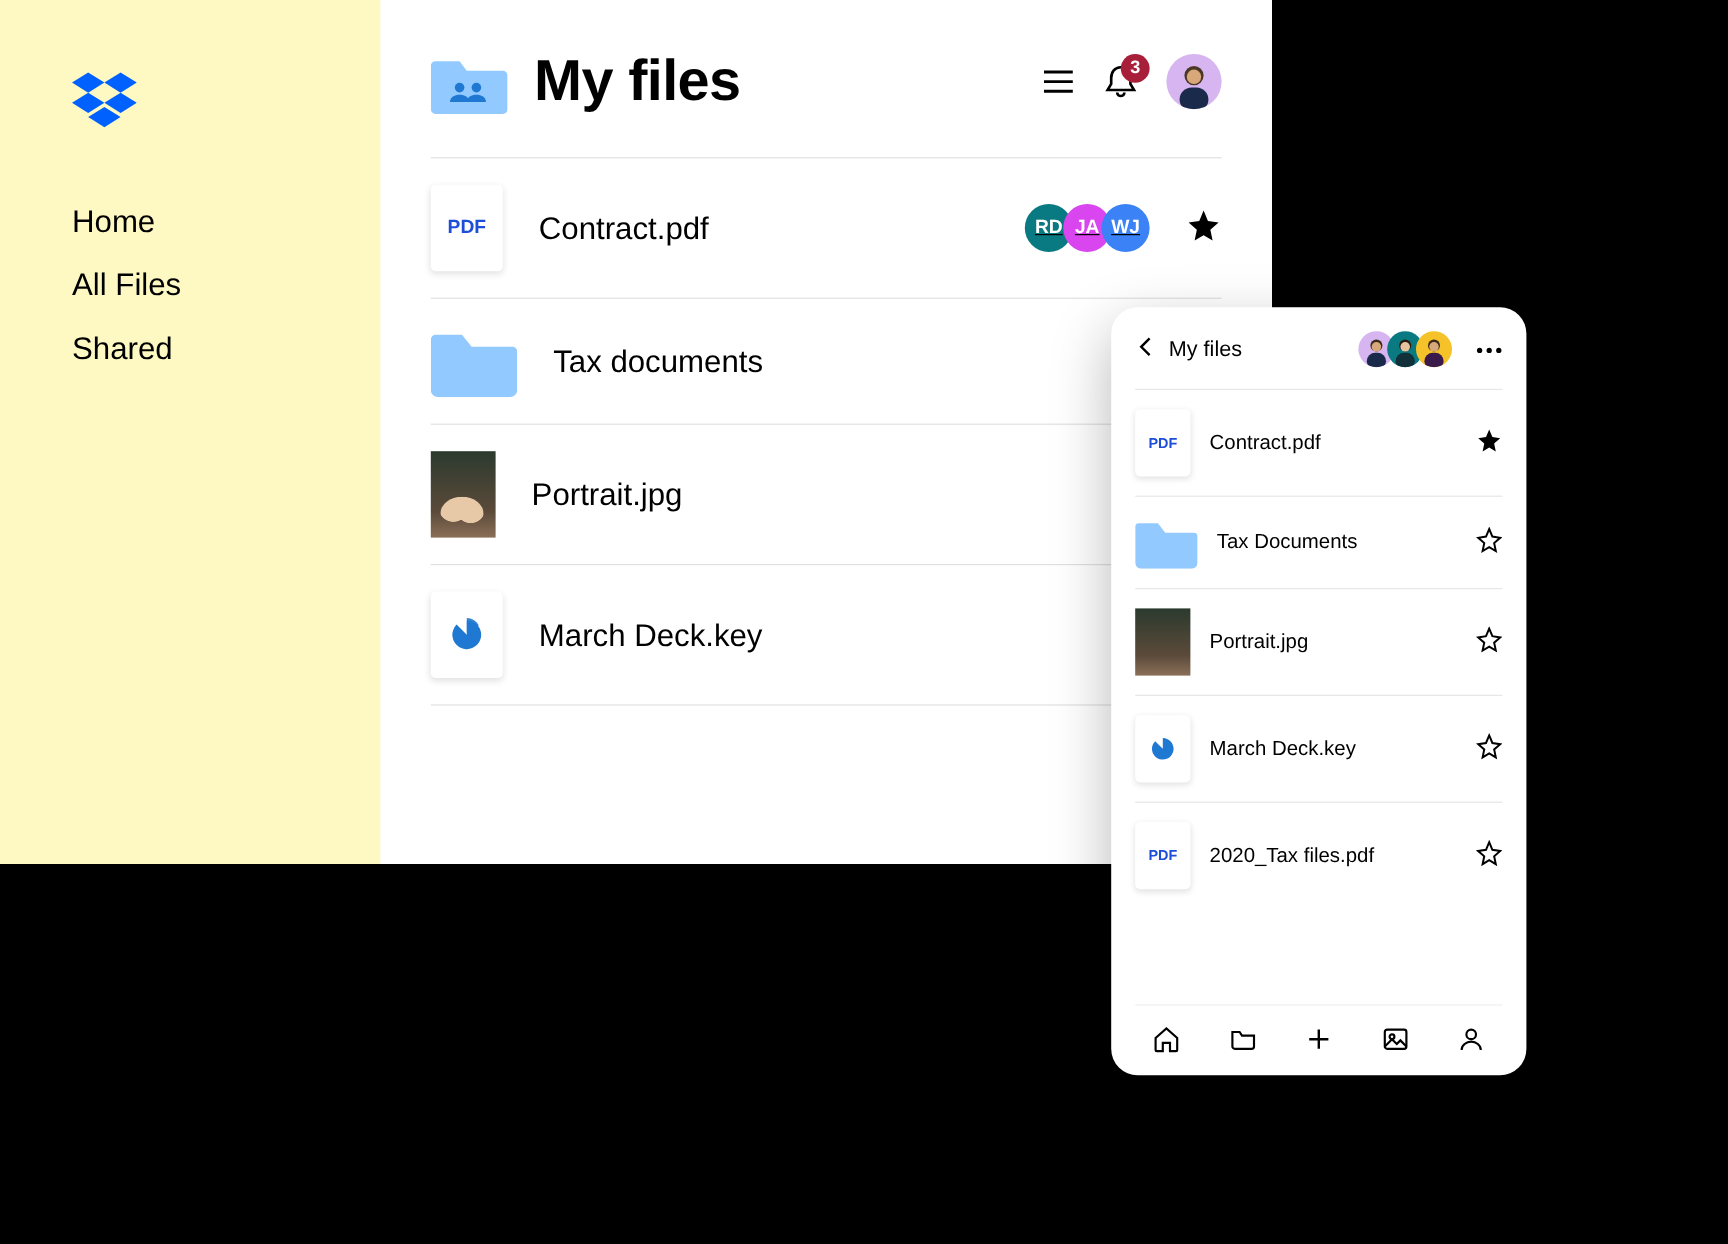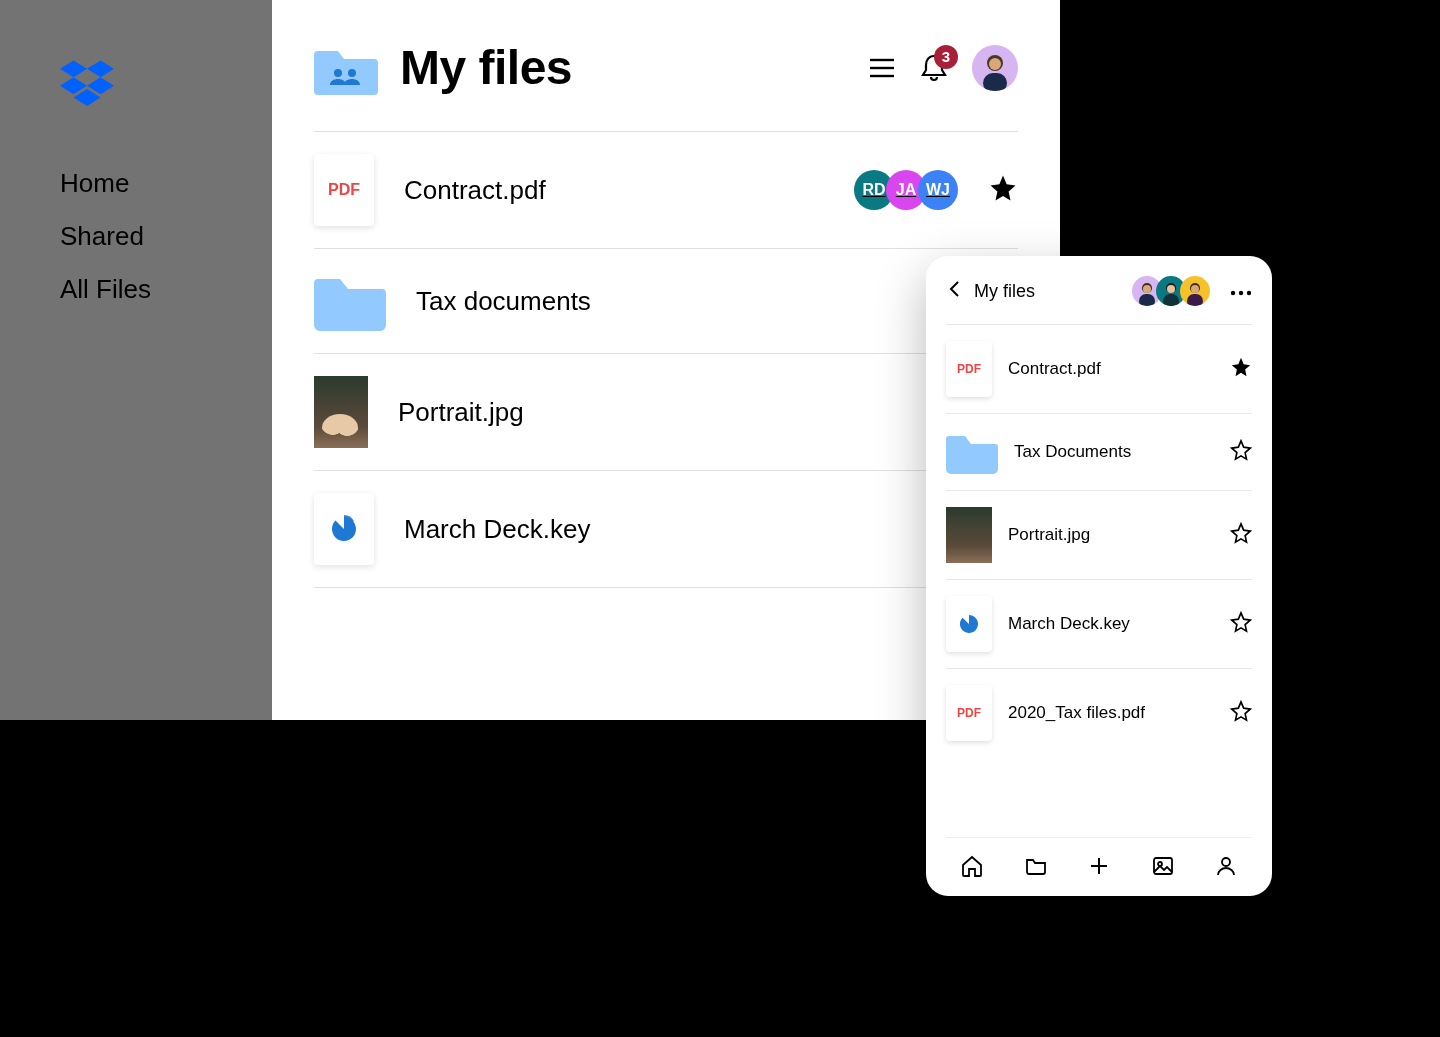--- a/index.html
+++ b/index.html
@@ -18,22 +18,22 @@
   
   .desktop {
     position: absolute;
     top: 0; left: 0;
     width: 1060px;
     height: 720px;
     background: #fff;
     display: flex;
   }
   .sidebar {
-    width: 272px;
-    background: #737373;
+    width: 317px;
+    background: #fef9c3;
     padding-top: 60px;
     padding-left: 60px;
   }
   .logo {
     margin-bottom: 56px;
   }
   .logo svg { width: 54px; height: 48px; }
   .nav-item {
     font-size: 26px;
     color: #000;
@@ -108,21 +108,21 @@
     background: linear-gradient(180deg,#2b3a2e 0%, #5b4a3a 70%, #8a6f57 100%);
     position:relative; box-shadow:none; overflow:hidden;
   }
   .thumb.photo::after{
     content:""; position:absolute; bottom:6px; left:8px;
     width:36px; height:28px; border-radius:50% 50% 0 0;
     background: radial-gradient(circle at 30% 30%, #e7c9a8 0 38%, transparent 40%),
                 radial-gradient(circle at 70% 35%, #e7c9a8 0 38%, transparent 40%);
   }
   .pdf-label {
-    color:#ef4444; font-weight:700; font-size:16px;
+    color:#1d4ed8; font-weight:700; font-size:16px;
   }
   .fname {
     font-size: 26px;
     flex: 1;
   }
   .shared-avs {
     display:flex;
     text-decoration:underline;
   }
   .shared-avs .av {
@@ -198,22 +198,22 @@
             <g fill="#0061fe">
           <polygon points="16,0 32,10 16,20 0,10"></polygon>
           <polygon points="48,0 64,10 48,20 32,10"></polygon>
           <polygon points="16,20 32,30 16,40 0,30"></polygon>
           <polygon points="48,20 64,30 48,40 32,30"></polygon>
           <polygon points="32,34 48,44 32,54 16,44"></polygon>
         </g>
           </svg>
       </div>
       <div class="nav-item">Home</div>
+      <div class="nav-item">All Files</div>
       <div class="nav-item">Shared</div>
-      <div class="nav-item">All Files</div>
     </div>
 
     <div class="main">
       <div class="header">
         <span class="folder-team-icon">
           <svg viewBox="0 0 64 54">
               <path fill="#92caff" d="M4 10h20l6 8h30a4 4 0 0 1 4 4v28a4 4 0 0 1-4 4H4a4 4 0 0 1-4-4V14a4 4 0 0 1 4-4z"></path>
           <g fill="#1f78d1">
                 <circle cx="24" cy="32" r="4"></circle>
                 <circle cx="38" cy="32" r="4"></circle>

